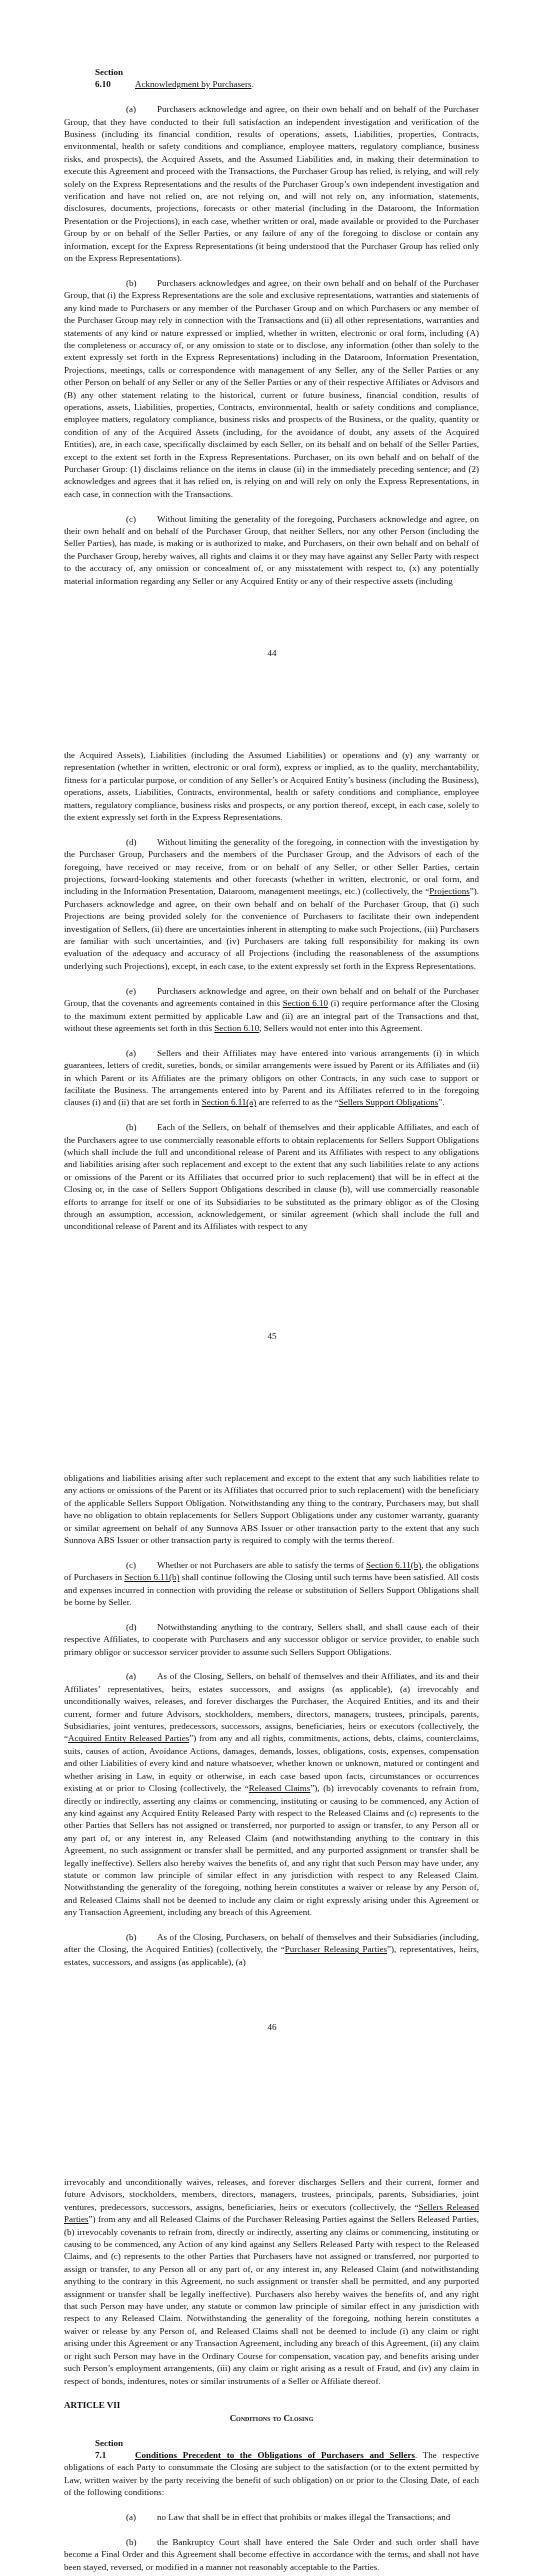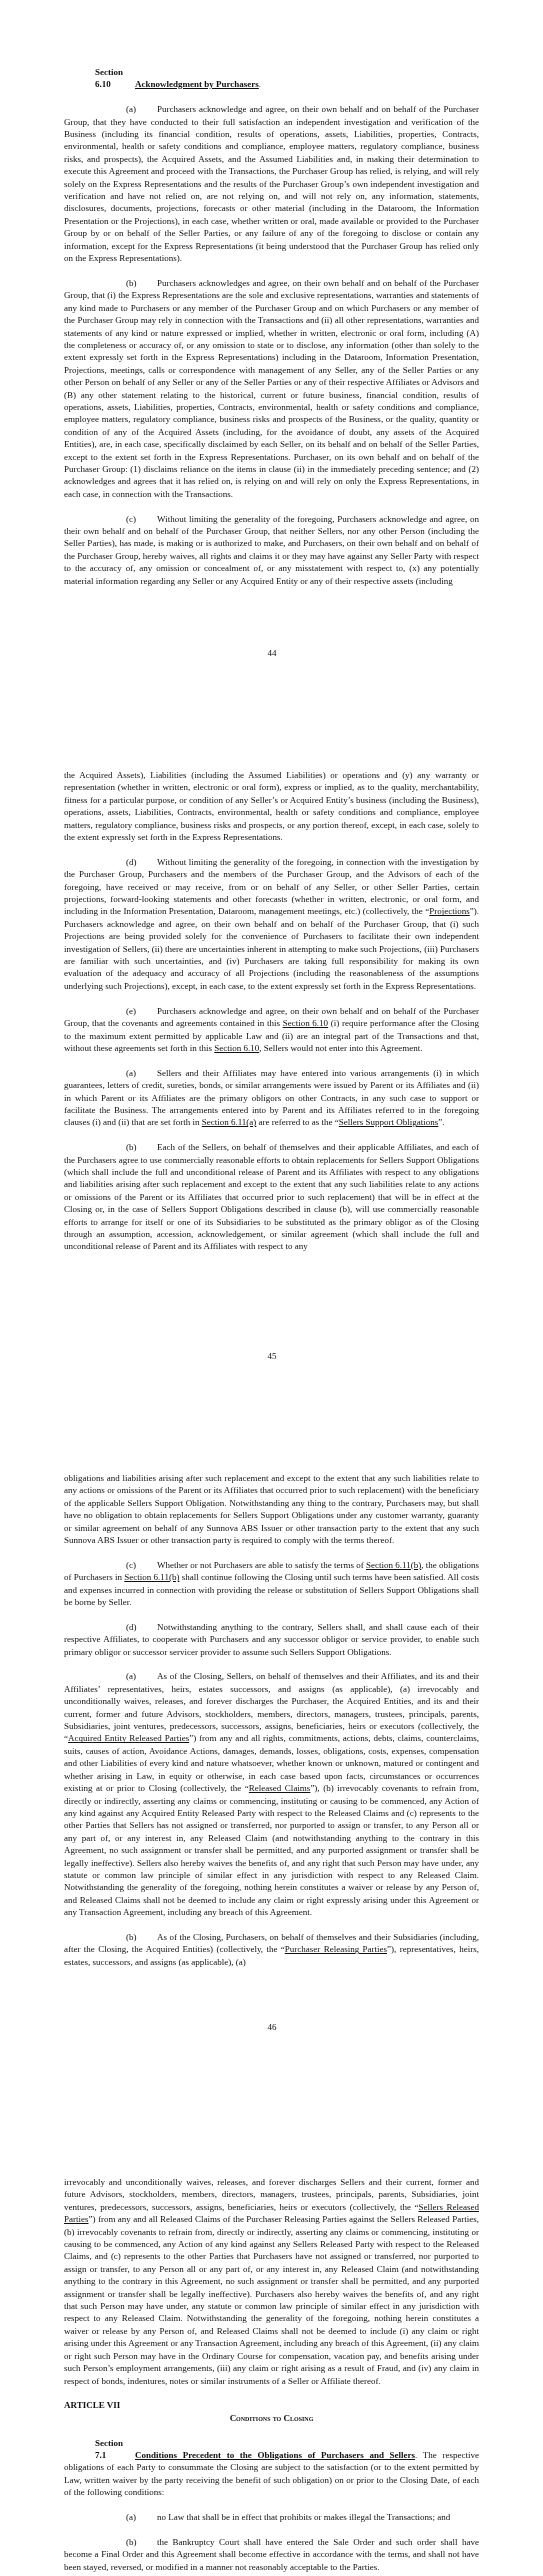--- a/index.html
+++ b/index.html
@@ -6,42 +6,42 @@
   body { width: 544px; height: 2813px; position: relative; overflow: hidden;
          font-family: "Liberation Serif", "DejaVu Serif", serif; color: #111; }
   .page { position: absolute; left: 0; width: 544px; height: 703px; }
   .page-content { position: absolute; left: 64px; width: 415px; }
   .p { font-size: 9px; line-height: 12.4px; text-align: justify; margin: 0 0 12.4px 0; }
   .p.para-first { text-indent: 62px; }
   .p.cont { text-indent: 0; }
   .lbl { display: inline-block; width: 31px; text-indent: 0; }
   .sec { font-size: 9px; line-height: 12.4px; margin: 0 0 12.4px 0; text-indent: 31px; }
   .sec .num { font-weight: bold; display: inline-block; width: 40px; text-indent: 0; }
-  .sec .ttl { font-weight: bold; text-decoration: underline; }
+  .sec .ttl { font-weight: normal; text-decoration: underline; }
   .sec-inline { font-size: 9px; line-height: 12.4px; text-align: justify; margin: 0 0 12.4px 0; text-indent: 31px; }
   .sec-inline .num { font-weight: bold; display: inline-block; width: 40px; text-indent: 0; }
   .sec-inline .ttl { font-weight: bold; text-decoration: underline; }
   .u { text-decoration: underline; }
   .article { text-align: left; font-weight: bold; font-size: 9px; line-height: 12.4px; margin: 0; }
   .article-sub { text-align: center; font-weight: bold; font-variant: small-caps; font-size: 9px; line-height: 12.4px; margin: 0 0 12.4px 0; }
   .page-num { position: absolute; left: 0; width: 544px; text-align: center; font-size: 9px; }
 </style>
 </head>
 <body>
 
 <div class="page" style="top:0px;">
   <div class="page-content" style="top:66px;">
       <div class="sec"><span class="num">Section 6.10</span><span class="ttl">Acknowledgment by Purchasers</span><span>.</span></div>
       <p class="p para-first"><span class="lbl">(a)</span><span>Purchasers acknowledge and agree, on their own behalf and on behalf of the Purchaser Group, that they have conducted to their full satisfaction an independent investigation and verification of the Business (including its financial condition, results of operations, assets, Liabilities, properties, Contracts, environmental, health or safety conditions and compliance, employee matters, regulatory compliance, business risks, and prospects), the Acquired Assets, and the Assumed Liabilities and, in making their determination to execute this Agreement and proceed with the Transactions, the Purchaser Group has relied, is relying, and will rely solely on the Express Representations and the results of the Purchaser Group’s own independent investigation and verification and have not relied on, are not relying on, and will not rely on, any information, statements, disclosures, documents, projections, forecasts or other material (including in the Dataroom, the Information Presentation or the Projections), in each case, whether written or oral, made available or provided to the Purchaser Group by or on behalf of the Seller Parties, or any failure of any of the foregoing to disclose or contain any information, except for the Express Representations (it being understood that the Purchaser Group has relied only on the Express Representations).</span></p>
       <p class="p para-first"><span class="lbl">(b)</span><span>Purchasers acknowledges and agree, on their own behalf and on behalf of the Purchaser Group, that (i) the Express Representations are the sole and exclusive representations, warranties and statements of any kind made to Purchasers or any member of the Purchaser Group and on which Purchasers or any member of the Purchaser Group may rely in connection with the Transactions and (ii) all other representations, warranties and statements of any kind or nature expressed or implied, whether in written, electronic or oral form, including (A) the completeness or accuracy of, or any omission to state or to disclose, any information (other than solely to the extent expressly set forth in the Express Representations) including in the Dataroom, Information Presentation, Projections, meetings, calls or correspondence with management of any Seller, any of the Seller Parties or any other Person on behalf of any Seller or any of the Seller Parties or any of their respective Affiliates or Advisors and (B) any other statement relating to the historical, current or future business, financial condition, results of operations, assets, Liabilities, properties, Contracts, environmental, health or safety conditions and compliance, employee matters, regulatory compliance, business risks and prospects of the Business, or the quality, quantity or condition of any of the Acquired Assets (including, for the avoidance of doubt, any assets of the Acquired Entities), are, in each case, specifically disclaimed by each Seller, on its behalf and on behalf of the Seller Parties, except to the extent set forth in the Express Representations. Purchaser, on its own behalf and on behalf of the Purchaser Group: (1) disclaims reliance on the items in clause (ii) in the immediately preceding sentence; and (2) acknowledges and agrees that it has relied on, is relying on and will rely on only the Express Representations, in each case, in connection with the Transactions.</span></p>
       <p class="p para-first"><span class="lbl">(c)</span><span>Without limiting the generality of the foregoing, Purchasers acknowledge and agree, on their own behalf and on behalf of the Purchaser Group, that neither Sellers, nor any other Person (including the Seller Parties), has made, is making or is authorized to make, and Purchasers, on their own behalf and on behalf of the Purchaser Group, hereby waives, all rights and claims it or they may have against any Seller Party with respect to the accuracy of, any omission or concealment of, or any misstatement with respect to, (x) any potentially material information regarding any Seller or any Acquired Entity or any of their respective assets (including</span></p>
     </div>
   <div class="page-num" style="top:648px;">44</div>
 </div>
-<div class="page" style="top:703px;">
+<div class="page" style="top:683px;">
   <div class="page-content" style="top:66px;">
       <p class="p cont"><span>the Acquired Assets), Liabilities (including the Assumed Liabilities) or operations and (y) any warranty or representation (whether in written, electronic or oral form), express or implied, as to the quality, merchantability, fitness for a particular purpose, or condition of any Seller’s or Acquired Entity’s business (including the Business), operations, assets, Liabilities, Contracts, environmental, health or safety conditions and compliance, employee matters, regulatory compliance, business risks and prospects, or any portion thereof, except, in each case, solely to the extent expressly set forth in the Express Representations.</span></p>
       <p class="p para-first"><span class="lbl">(d)</span><span>Without limiting the generality of the foregoing, in connection with the investigation by the Purchaser Group, Purchasers and the members of the Purchaser Group, and the Advisors of each of the foregoing, have received or may receive, from or on behalf of any Seller, or other Seller Parties, certain projections, forward-looking statements and other forecasts (whether in written, electronic, or oral form, and including in the Information Presentation, Dataroom, management meetings, etc.) (collectively, the “</span><span class="u">Projections</span><span>”). Purchasers acknowledge and agree, on their own behalf and on behalf of the Purchaser Group, that (i) such Projections are being provided solely for the convenience of Purchasers to facilitate their own independent investigation of Sellers, (ii) there are uncertainties inherent in attempting to make such Projections, (iii) Purchasers are familiar with such uncertainties, and (iv) Purchasers are taking full responsibility for making its own evaluation of the adequacy and accuracy of all Projections (including the reasonableness of the assumptions underlying such Projections), except, in each case, to the extent expressly set forth in the Express Representations.</span></p>
       <p class="p para-first"><span class="lbl">(e)</span><span>Purchasers acknowledge and agree, on their own behalf and on behalf of the Purchaser Group, that the covenants and agreements contained in this </span><span class="u">Section 6.10</span><span> (i) require performance after the Closing to the maximum extent permitted by applicable Law and (ii) are an integral part of the Transactions and that, without these agreements set forth in this </span><span class="u">Section 6.10</span><span>, Sellers would not enter into this Agreement.</span></p>
       <p class="p para-first"><span class="lbl">(a)</span><span>Sellers and their Affiliates may have entered into various arrangements (i) in which guarantees, letters of credit, sureties, bonds, or similar arrangements were issued by Parent or its Affiliates and (ii) in which Parent or its Affiliates are the primary obligors on other Contracts, in any such case to support or facilitate the Business. The arrangements entered into by Parent and its Affiliates referred to in the foregoing clauses (i) and (ii) that are set forth in </span><span class="u">Section 6.11(a)</span><span> are referred to as the “</span><span class="u">Sellers Support Obligations</span><span>”.</span></p>
       <p class="p para-first"><span class="lbl">(b)</span><span>Each of the Sellers, on behalf of themselves and their applicable Affiliates, and each of the Purchasers agree to use commercially reasonable efforts to obtain replacements for Sellers Support Obligations (which shall include the full and unconditional release of Parent and its Affiliates with respect to any obligations and liabilities arising after such replacement and except to the extent that any such liabilities relate to any actions or omissions of the Parent or its Affiliates that occurred prior to such replacement) that will be in effect at the Closing or, in the case of Sellers Support Obligations described in clause (b), will use commercially reasonable efforts to arrange for itself or one of its Subsidiaries to be substituted as the primary obligor as of the Closing through an assumption, accession, acknowledgement, or similar agreement (which shall include the full and unconditional release of Parent and its Affiliates with respect to any</span></p>
     </div>
   <div class="page-num" style="top:648px;">45</div>
 </div>
 <div class="page" style="top:1406px;padding-left:19px;">

